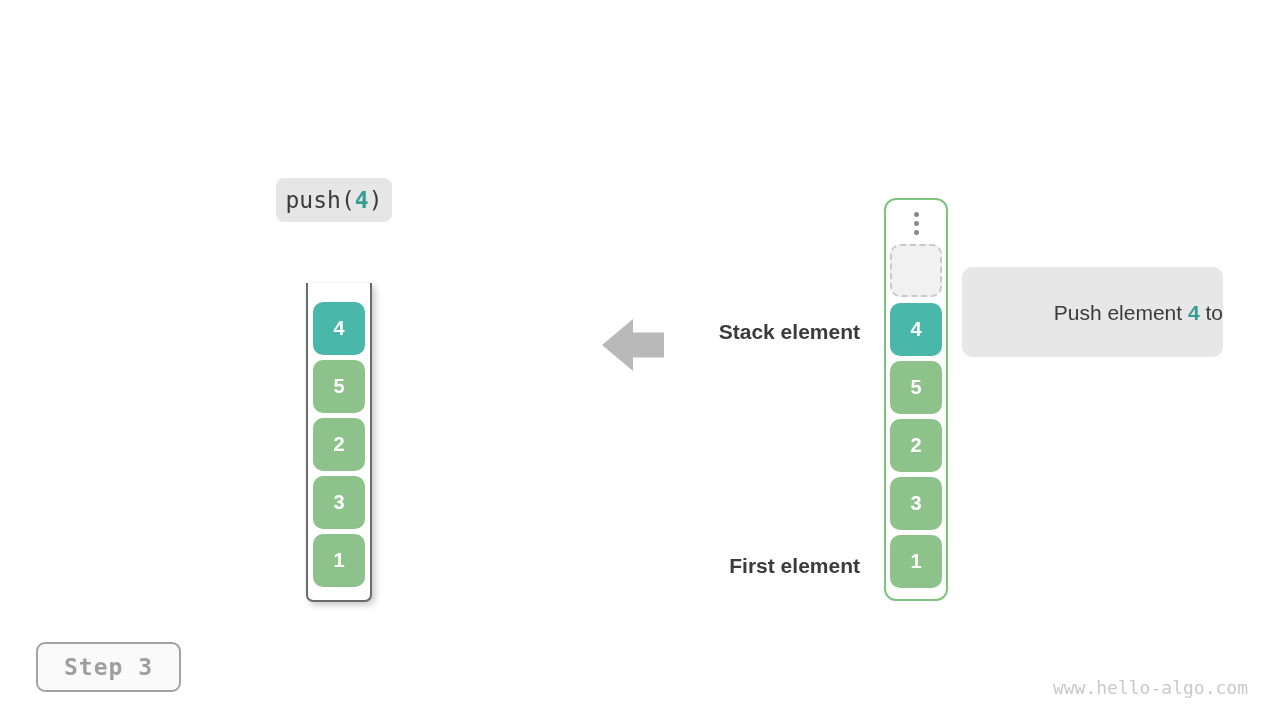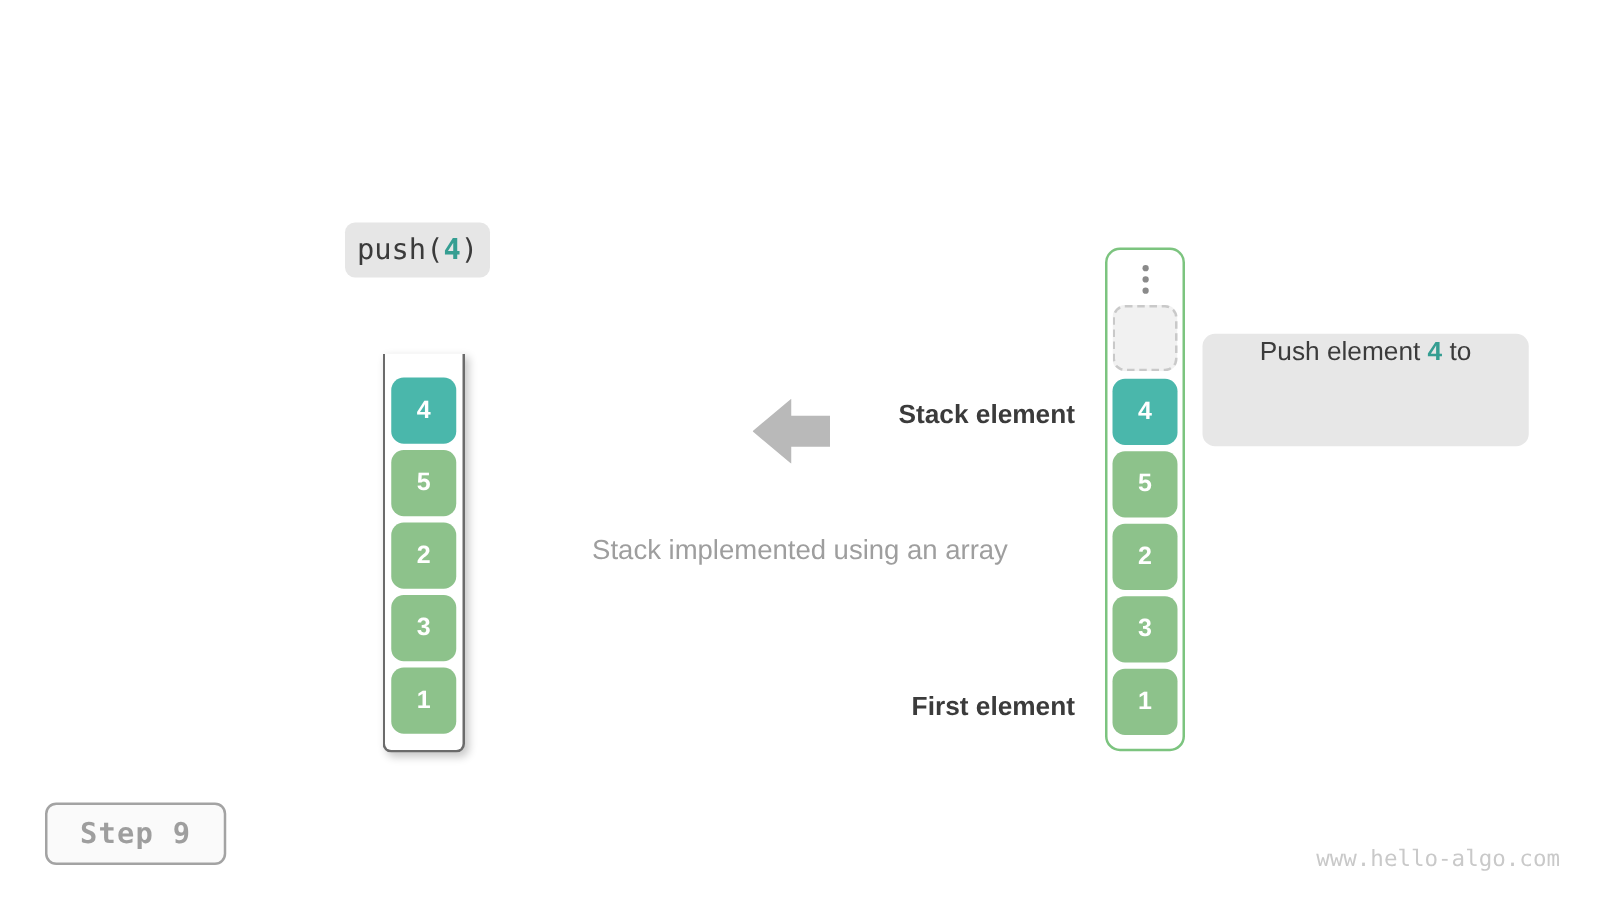--- a/index.html
+++ b/index.html
@@ -98,22 +98,22 @@
     background: var(--dash-fill, #f1f1f1);
     border-radius: 10px;
   }
 
   
   .callout {
     position: absolute; left: 962px; top: 267px;
     width: 261px; height: 90px;
     background: var(--callout-bg, #e7e7e7);
     border-radius: 10px;
-    display: flex; 
-    align-items: flex-start; justify-content: center;
+    display: flex; flex-direction: column;
+    align-items: flex-end; justify-content: center;
     font-size: 21px; line-height: 29px;
     color: var(--dark-text, #3b3b3b);
     text-align: center;
   }
   .callout-line { white-space: pre; }
 
   
   .step-badge {
     position: absolute; left: 36px; top: 642px;
     width: 145px; height: 50px;
@@ -148,21 +148,20 @@
     <div class="cell cell-green">5</div>
     <div class="cell cell-green">2</div>
     <div class="cell cell-green">3</div>
     <div class="cell cell-green">1</div>
   </div>
 
   <div class="arrow-left"></div>
 
   <div class="pointer-label pointer-last">Stack element</div>
 
-  <div class="caption">Stack implemented using an array</div>
 
   <div class="right-stack">
     <div class="dots">
         <i></i>
         <i></i>
         <i></i>
       </div>
     <div class="empty-slot"></div>
     <div class="cell cell-teal">4</div>
     <div class="cell cell-green">5</div>
@@ -170,17 +169,17 @@
     <div class="cell cell-green">3</div>
     <div class="cell cell-green">1</div>
   </div>
 
   <div class="pointer-label pointer-first">First element</div>
 
   <div class="callout">
     <div class="callout-line"><span>Push element </span><span class="teal-text">4</span><span> to</span></div>
   </div>
 
-  <div class="step-badge">Step 9</div>
+  <div class="step-badge">Step 3</div>
 
   <div class="watermark">www.hello-algo.com</div>
 
 </div>
 
 </body></html>

